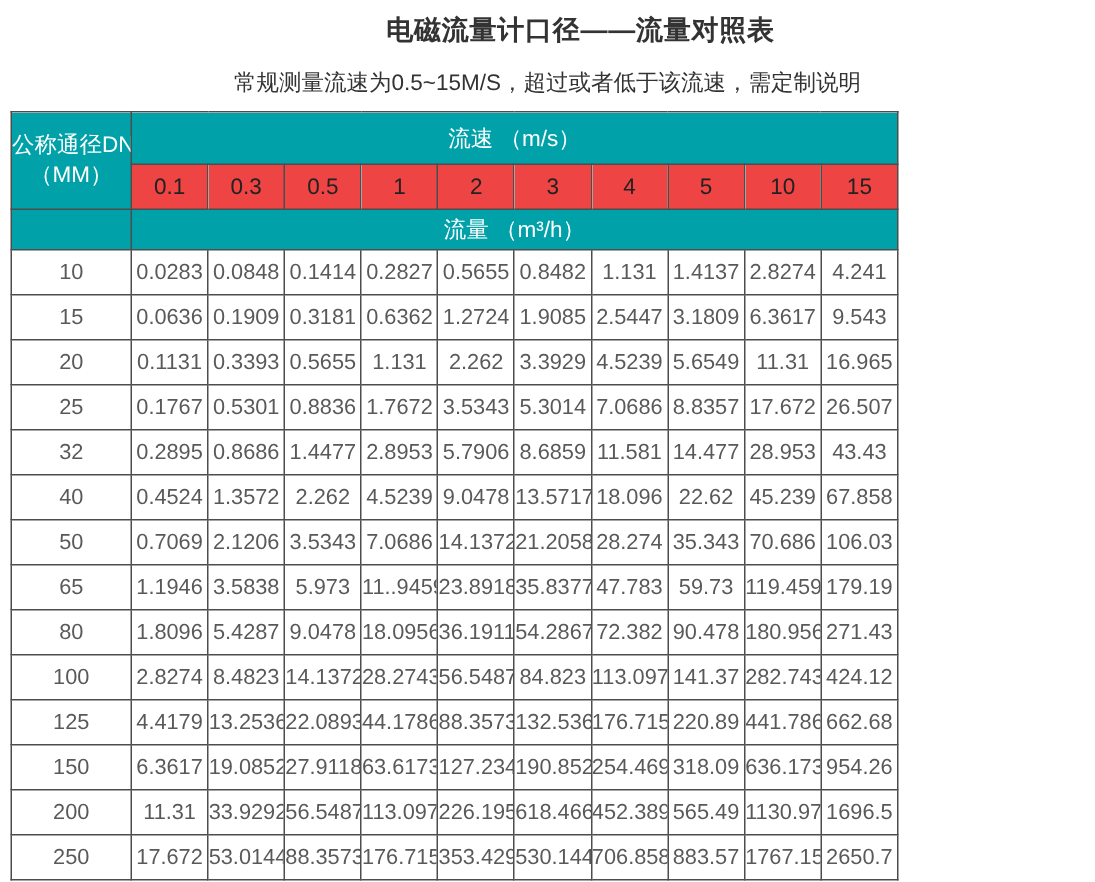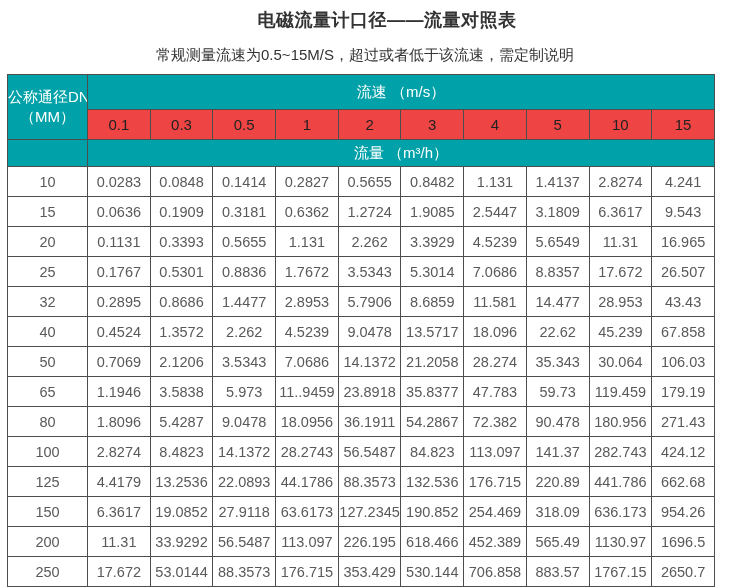--- a/index.html
+++ b/index.html
@@ -20,21 +20,21 @@
   }
   .page-subtitle {
     text-align: center;
     font-size: 15px;
     color: #333333;
     margin-top: 14px;
   }
   table.flow-table {
     border-collapse: collapse;
     table-layout: fixed;
-    width: 708px;
+    width: 592px;
     margin: 9px 7px 0 7px;
   }
   .flow-table th, .flow-table td {
     border: 1px solid #4d4d4d;
     text-align: center;
     vertical-align: middle;
     padding: 0;
     overflow: hidden;
     white-space: nowrap;
   }
@@ -181,21 +181,21 @@
       <tr>
         <td>50</td>
         <td>0.7069</td>
         <td>2.1206</td>
         <td>3.5343</td>
         <td>7.0686</td>
         <td>14.1372</td>
         <td>21.2058</td>
         <td>28.274</td>
         <td>35.343</td>
-        <td>30.064</td>
+        <td>70.686</td>
         <td>106.03</td>
       </tr>
       <tr>
         <td>65</td>
         <td>1.1946</td>
         <td>3.5838</td>
         <td>5.973</td>
         <td>11..9459</td>
         <td>23.8918</td>
         <td>35.8377</td>

